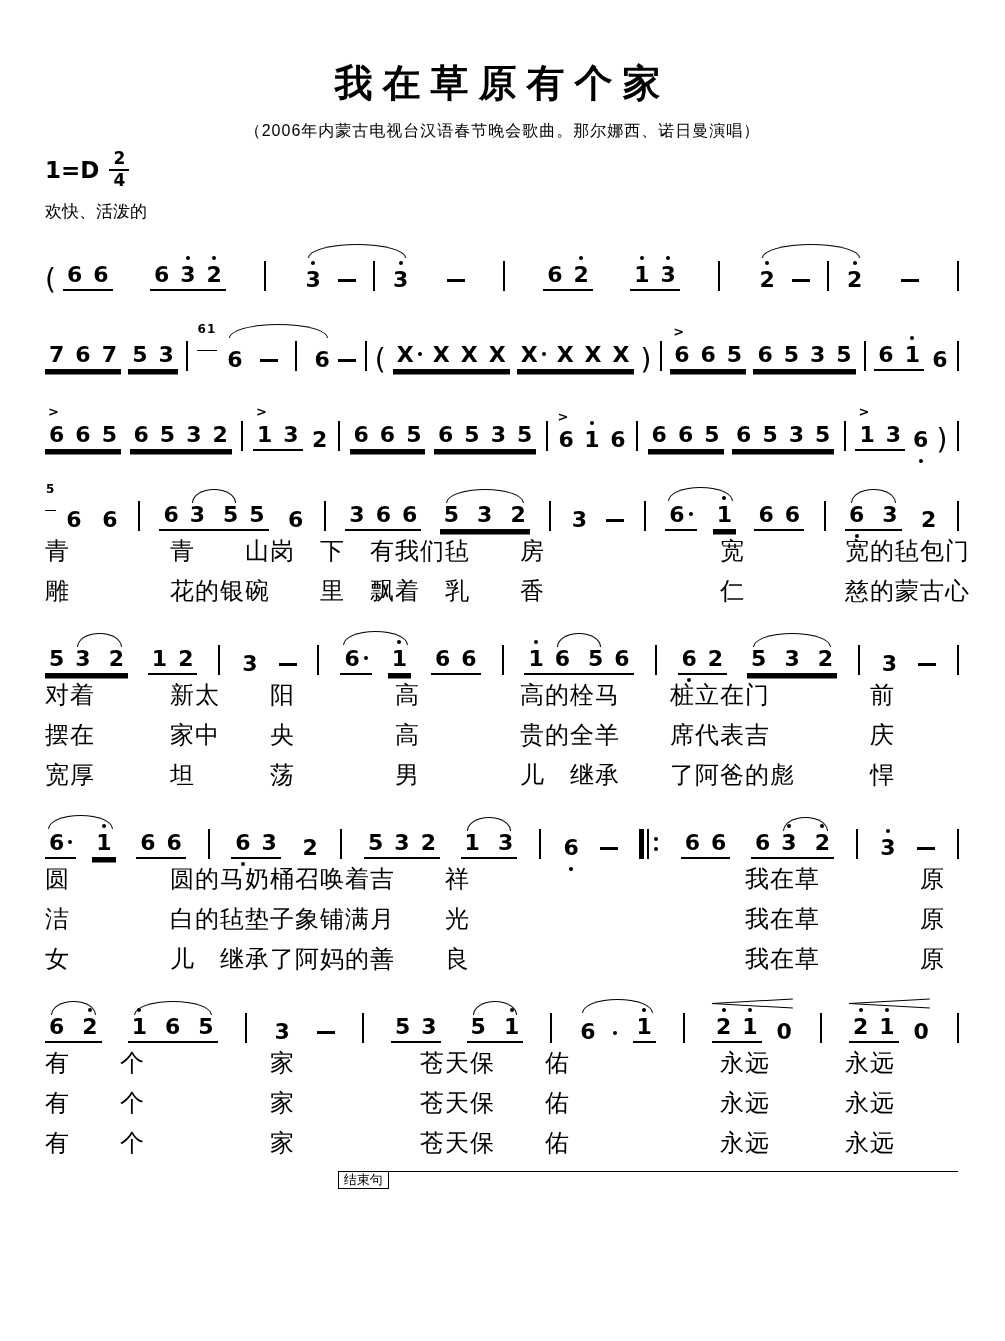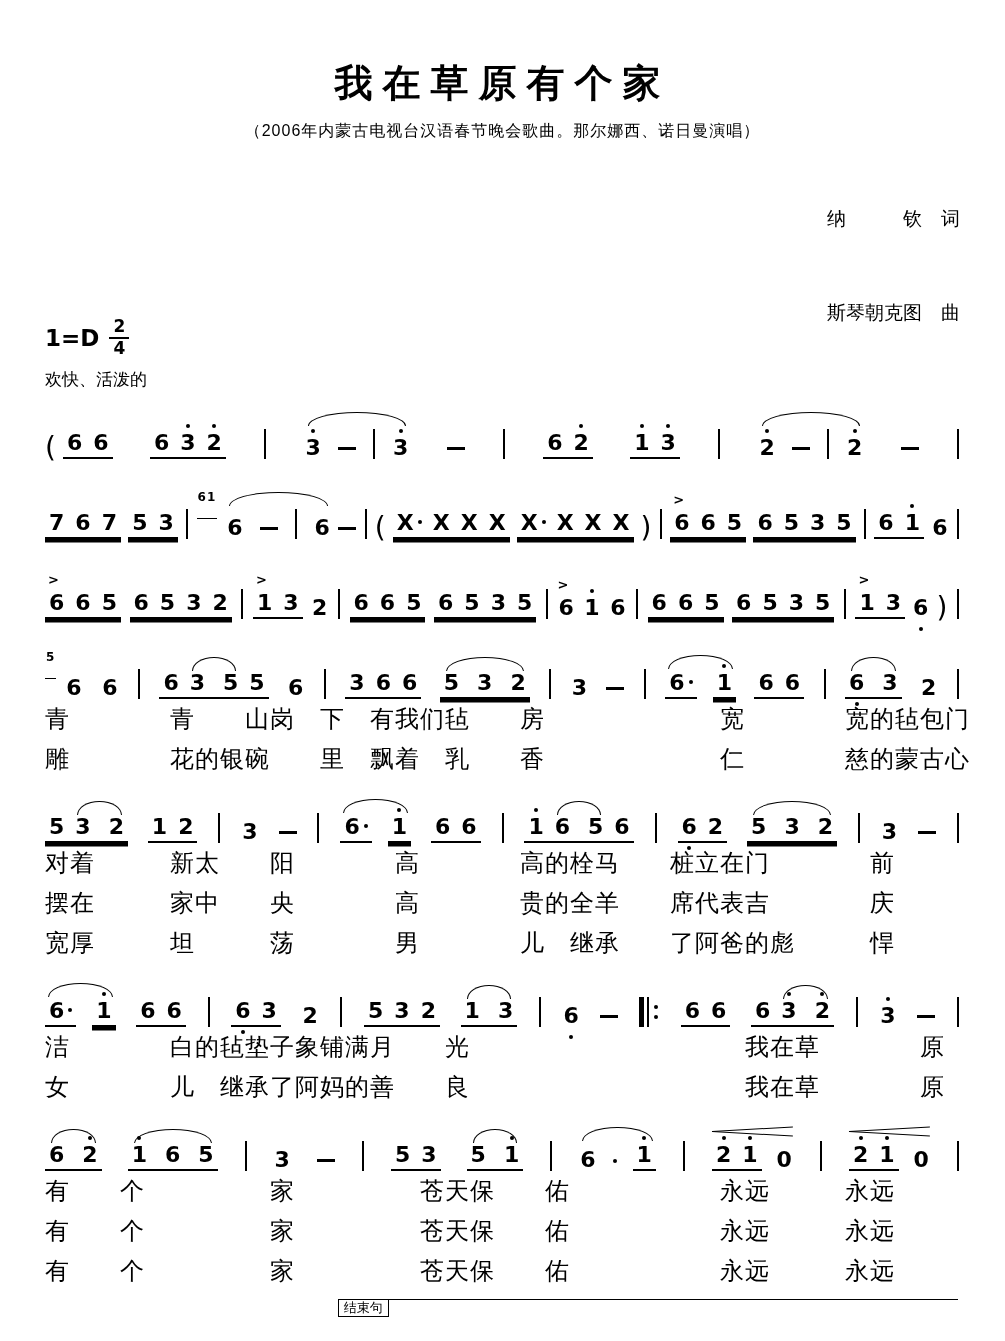--- a/index.html
+++ b/index.html
@@ -92,24 +92,20 @@
     <div class="key-block">
       <div class="key-sig">
         <span>1=D</span>
         <span class="frac">
           <span class="top">2</span>
           <span class="bot">4</span>
         </span>
       </div>
       <div class="tempo">欢快、活泼的</div>
     </div>
-    <div class="credits">
-      <div>纳　　　钦　词</div>
-      <div>斯琴朝克图　曲</div>
-    </div>
   </div>
 
   <div class="score" id="score">
       <div class="system">
         <div class="music-line">
           <span class="grp plain">
             <span class="paren">(</span>
             <span class="beam u1">
               <span class="note"><span class="val">6</span></span>
               <span class="note"><span class="val">6</span></span>
@@ -437,20 +433,21 @@
             <span class="grp slur">
               <span class="note"><span class="hidot"></span><span class="val">3</span></span>
               <span class="note"><span class="hidot"></span><span class="val">2</span></span>
             </span>
           </span>
           <span class="bar"></span>
           <span class="note"><span class="hidot"></span><span class="val">3</span></span>
           <span class="dash"></span>
           <span class="bar"></span>
         </div>
+        <div class="lyric-line">圆　　　　圆的马奶桶召唤着吉　　祥　　　　　　　　　　　我在草　　　　原</div>
         <div class="lyric-line">洁　　　　白的毡垫子象铺满月　　光　　　　　　　　　　　我在草　　　　原</div>
         <div class="lyric-line">女　　　　儿　继承了阿妈的善　　良　　　　　　　　　　　我在草　　　　原</div>
       </div>
       <div class="system">
         <div class="music-line">
           <span class="beam u1">
             <span class="grp slur">
               <span class="note"><span class="val">6</span></span>
               <span class="note"><span class="hidot"></span><span class="val">2</span></span>
             </span>

